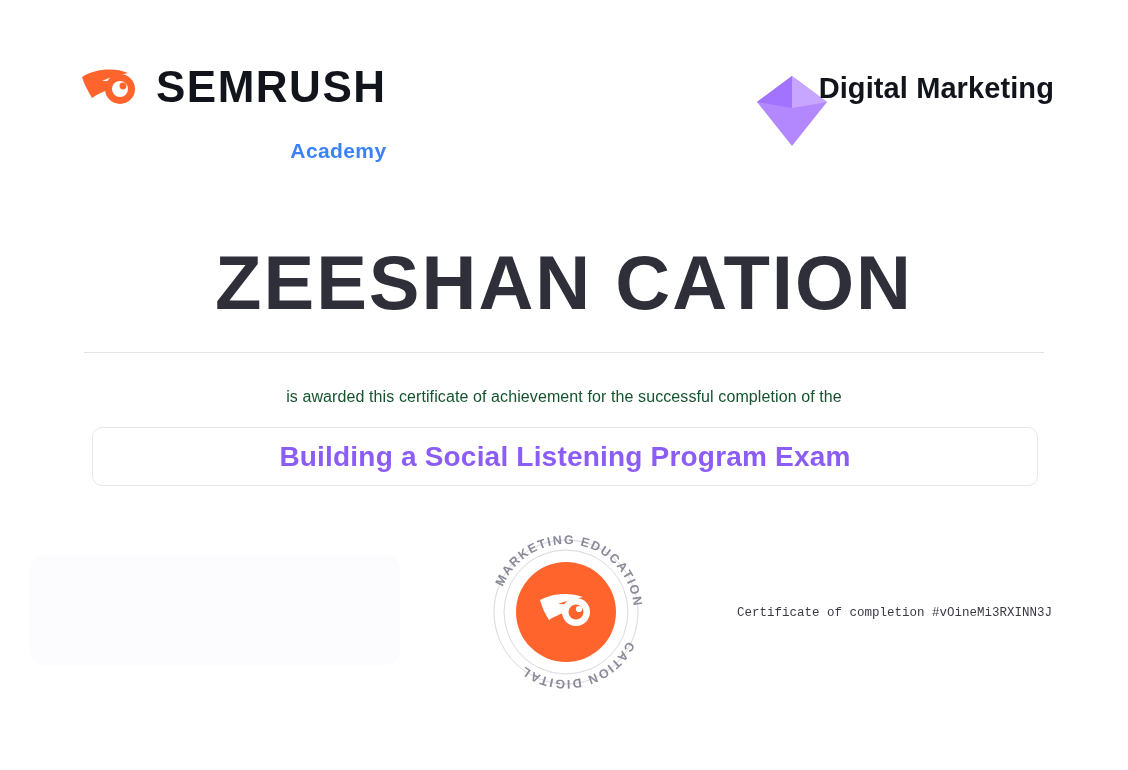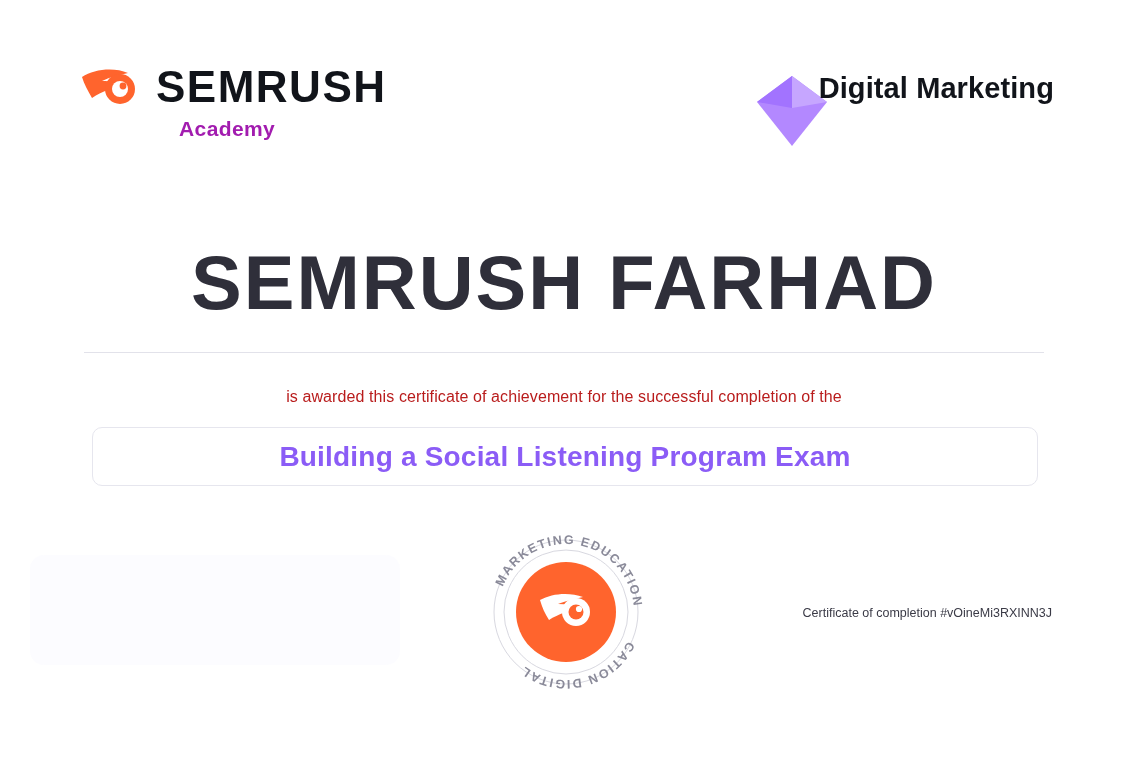--- a/index.html
+++ b/index.html
@@ -28,21 +28,22 @@
     left: 0;
     width: 1128px;
     height: 100px;
   }
   .brand {
     position: absolute;
     left: 80px;
     top: 5px;
     display: flex;
     flex-direction: column;
-    align-items: flex-start;
+    align-items: flex-end;
+    gap: 22px;
   }
   .brand-row {
     display: flex;
     align-items: center;
     gap: 14px;
   }
   .semrush-mark {
     width: 62px;
     height: 44px;
     position: relative;
@@ -52,21 +53,21 @@
     font-weight: bold;
     letter-spacing: 1.5px;
     color: #11141a;
     line-height: 1;
   }
   .brand-sub {
     margin-top: 8px;
     margin-left: 99px;
     font-size: 21px;
     font-weight: bold;
-    color: #a21caf;
+    color: #3b82f6;
     letter-spacing: 0.4px;
   }
 
   .certification-badge {
     position: absolute;
     right: 74px;
     top: 8px;
     display: flex;
     align-items: flex-start;
     text-align: center;
@@ -113,21 +114,21 @@
   }
 
   
   .awarded {
     position: absolute;
     top: 388px;
     left: 0;
     width: 1128px;
     text-align: center;
     font-size: 16px;
-    color: #b91c1c;
+    color: #14532d;
     letter-spacing: 0.1px;
   }
 
   
   .course-box {
     position: absolute;
     top: 427px;
     left: 92px;
     width: 944px;
     height: 57px;
@@ -184,20 +185,21 @@
 
   
   .meta {
     position: absolute;
     right: 76px;
     top: 604px;
     text-align: right;
     font-size: 12.5px;
     color: #3a3a46;
     line-height: 1.5;
+    font-family: Liberation Mono, monospace;
   }
 </style>
 </head>
 <body>
 
 <div class="certificate">
 
   <div class="header">
 
     <div class="brand">
@@ -222,21 +224,21 @@
           <polygon points="39,4 74,30 39,36" fill="#c6a6ff"></polygon>
           <polygon points="39,4 4,30 39,36" fill="#a273ff"></polygon>
         </svg>
       </span>
       <span class="cert-lines">
         <span>Digital Marketing</span>
       </span>
     </div>
   </div>
 
-  <div class="recipient">SEMRUSH FARHAD</div>
+  <div class="recipient">ZEESHAN CATION</div>
   <div class="divider"></div>
 
   <div class="awarded">is awarded this certificate of achievement for the successful completion of the</div>
 
   <div class="course-box">
     <span class="course-title">Building a Social Listening Program Exam</span>
   </div>
 
   <div class="signature"></div>
 

